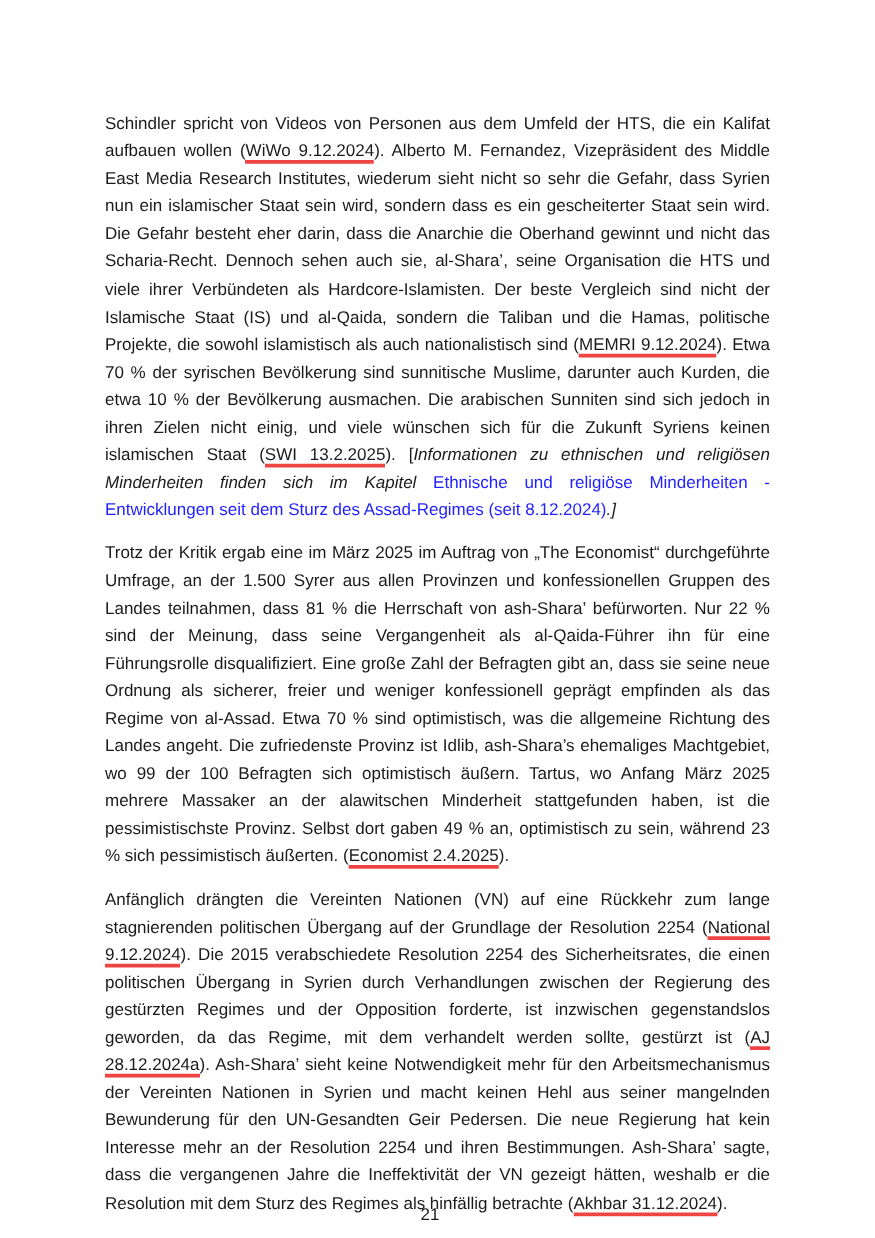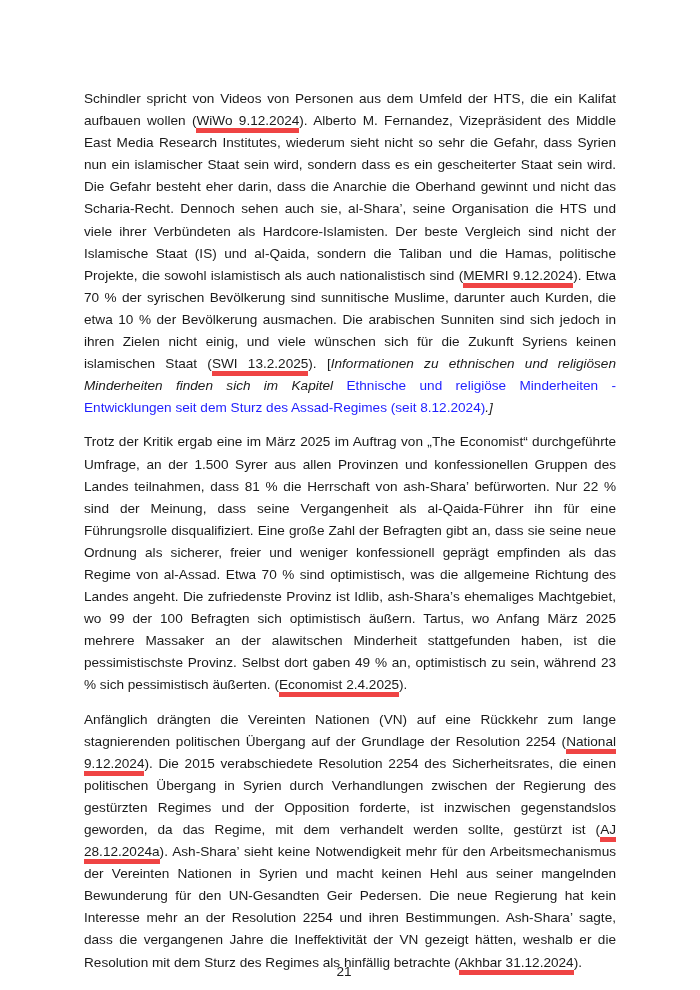--- a/index.html
+++ b/index.html
@@ -24,21 +24,21 @@
   .para {
     margin: 0 0 12px 0;
     font-size: 13.6px;
     line-height: 22.1px;
     text-align: justify;
     hyphens: manual;
   }
   .cite {
     color: #1a1a1a;
     text-decoration: none;
-    border-bottom: 5px solid #ef4444;
+    border-bottom: 3px solid #ef4444;
     padding-bottom: 0px;
     cursor: pointer;
   }
   .note {
     font-style: italic;
   }
   .xref {
     font-style: normal;
     color: #1f1fff;
     text-decoration: none;

